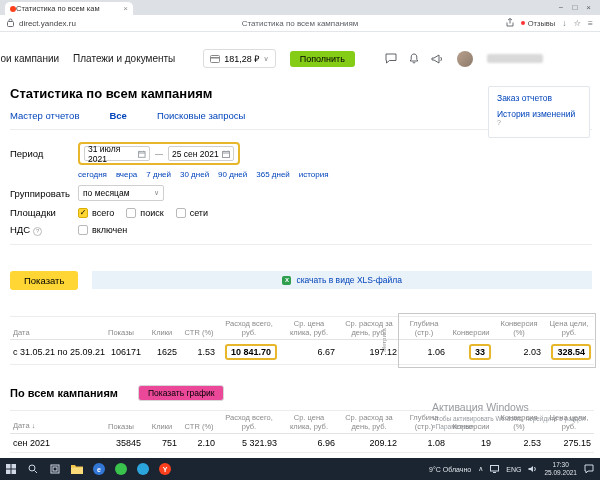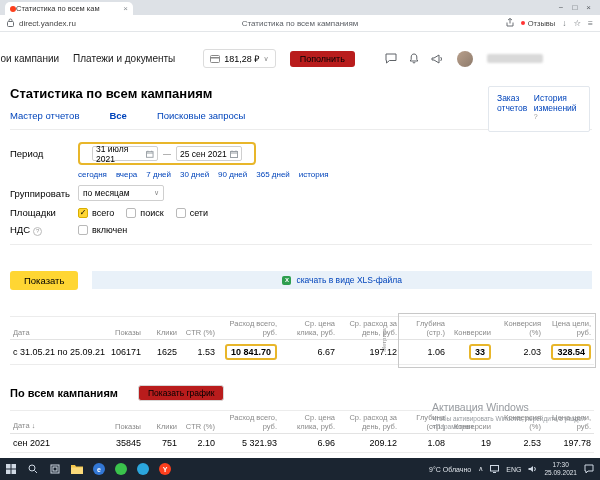--- a/index.html
+++ b/index.html
@@ -19,64 +19,64 @@
   .fbk{display:flex;align-items:center;gap:3px;font-size:7.5px;color:#444}
   .reddot{width:4px;height:4px;border-radius:50%;background:#f33}
   .gicon{color:#6a6f74;font-size:8.5px;line-height:1}
 
   
   .appheader{position:absolute;top:33px;left:0;right:0;height:45px;background:#fff;display:flex;align-items:center;padding:6px 10px 0 0;gap:14px}
   .appheader a{color:#1a1a1a;text-decoration:none;font-size:10px;white-space:nowrap}
   .clipleft{margin-left:-8px}
   .balance{display:flex;align-items:center;gap:4px;border:1px solid #dcdcdc;border-radius:3px;padding:2px 6px;font-size:9px;margin-left:14px;white-space:nowrap}
   .chev{color:#888;font-size:7px}
-  .ybtn{background:#b91c1c;border:none;border-radius:3px;font-size:9px;padding:3px 10px;font-family:inherit;white-space:nowrap}
+  .ybtn{background:#84cc16;border:none;border-radius:3px;font-size:9px;padding:3px 10px;font-family:inherit;white-space:nowrap}
   .hicons{display:flex;align-items:center;gap:12px;margin-left:16px}
   .avatar{width:16px;height:16px;border-radius:50%;background:linear-gradient(135deg,#b9a08c,#8d7a6b);flex:none}
   .nameblur{width:56px;height:9px;border-radius:2px;background:#d9d9d9;filter:blur(1.2px)}
 
   
   .content{position:absolute;top:78px;left:0;right:0;bottom:22px;padding:8px 8px 0 10px;overflow:hidden}
   .content a{color:#0044bb;text-decoration:none}
   h1{font-size:13px;font-weight:bold}
-  .infopanel{position:absolute;top:8px;right:10px;width:102px;border:1px solid #e2e7ed;border-radius:2px;padding:6px 8px;display:flex;flex-direction:row;gap:6px;font-size:8.5px;background:#fff}
+  .infopanel{position:absolute;top:8px;right:10px;width:102px;border:1px solid #e2e7ed;border-radius:2px;padding:6px 8px;display:flex;flex-direction:column;gap:6px;font-size:8.5px;background:#fff}
   .sup{color:#999;font-size:7px;vertical-align:super}
   .rtabs{display:flex;gap:30px;margin-top:9px;font-size:9.5px}
   .rtab-muted{color:#8f8f8f}
   .rtab-active{color:#0044bb;font-weight:bold}
   .filters{margin-top:8px;border-top:1px solid #ececec;border-bottom:1px solid #ececec;padding:6px 0 8px}
   .frow{display:flex;align-items:center;margin-top:6px}
   .flabel{width:68px;font-size:9.5px;flex:none}
-  .hlbox{display:inline-flex;align-items:center;gap:5px;border:2px solid #e8b62a;border-radius:4px;padding:2px 12px}
+  .hlbox{display:inline-flex;align-items:center;gap:5px;border:2px solid #e8b62a;border-radius:4px;padding:2px 4px}
   .dinput{width:66px;height:15px;border:1px solid #cfcfcf;border-radius:2px;font-size:8.5px;padding:0 3px;display:flex;align-items:center;justify-content:space-between;background:#fff}
   .qlinks{margin:5px 0 0 68px;display:flex;gap:9px;font-size:8px}
   .select{width:86px;height:16px;border:1px solid #cfcfcf;border-radius:2px;font-size:8.5px;display:flex;align-items:center;justify-content:space-between;padding:0 4px;background:#fff}
   .cbgrp{display:flex;align-items:center;gap:12px;font-size:9px}
   .cbitem{display:flex;align-items:center;gap:4px}
   .cb{width:10px;height:10px;border:1px solid #b9b9b9;border-radius:2px;background:#fff;display:inline-flex;align-items:center;justify-content:center;font-size:8px;line-height:1;flex:none}
   .cb.on{background:#ffd633;border-color:#d9ae00}
   .qmark{width:9px;height:9px;border:1px solid #bbb;border-radius:50%;color:#999;font-size:6px;display:inline-flex;align-items:center;justify-content:center;margin-left:3px}
   .showrow{display:flex;align-items:center;margin-top:26px}
   .showbtn{background:#ffd633;border:none;border-radius:3px;font-size:9.5px;padding:4px 14px;font-family:inherit}
   .xlsstrip{flex:1;margin-left:14px;height:18px;background:#e9f1f9;display:flex;align-items:center;justify-content:center;gap:5px;font-size:8.5px}
   .xlsicon{width:9px;height:9px;border-radius:2px;background:#2e9e4f;color:#fff;font-size:6px;display:flex;align-items:center;justify-content:center;font-weight:bold}
 
   
   .twrap{position:relative;margin-top:26px;width:584px}
   table{width:584px;border-collapse:collapse;table-layout:fixed;border-top:1px solid #ececec}
-  th{font-size:7.5px;color:#8a8a8a;font-weight:normal;border-bottom:1px solid #e3e3e3;padding:2px 3px;vertical-align:bottom;text-align:right;line-height:1.2}
+  th{font-size:7.5px;color:#8a8a8a;font-weight:normal;border-bottom:1px solid #e3e3e3;padding:2px 3px;vertical-align:bottom;text-align:center;line-height:1.2}
   th:first-child{text-align:left}
   td{font-size:9px;border-bottom:1px solid #ececec;padding:4px 3px;text-align:right;vertical-align:middle;white-space:nowrap}
   td:first-child{text-align:left}
   .hl{display:inline-block;border:2px solid #e8b62a;border-radius:3px;padding:1px 4px;font-weight:bold}
   .metrikabox{position:absolute;top:-3px;right:-2px;width:198px;height:calc(100% + 6px);border:1px solid #c8c8c8;pointer-events:none}
   .metrikalabel{position:absolute;right:198px;top:50%;transform:translateY(-50%) rotate(-90deg);font-size:6px;color:#999}
   .sectionrow{display:flex;align-items:center;gap:20px;margin-top:20px}
   .sectiontitle{font-size:11px;font-weight:bold}
-  .graybtn{background:#b91c1c;border:1px solid #d7d7d7;border-radius:3px;font-size:8.5px;padding:2px 9px;font-family:inherit}
+  .graybtn{background:#ec4899;border:1px solid #d7d7d7;border-radius:3px;font-size:8.5px;padding:2px 9px;font-family:inherit}
   .t2{margin-top:9px}
   .total td{font-weight:bold}
   .sorticon{color:#777;font-size:7px}
 
   
   .watermark{position:absolute;left:432px;top:401px;width:158px;color:rgba(125,130,136,.8);pointer-events:none}
   .wm1{font-size:10.5px}
   .wm2{font-size:6.5px;margin-top:2px;line-height:1.25}
 
   
@@ -351,21 +351,21 @@
         <td>сен 2021</td>
         <td>35845</td>
         <td>751</td>
         <td>2.10</td>
         <td>5 321.93</td>
         <td>6.96</td>
         <td>209.12</td>
         <td>1.08</td>
         <td>19</td>
         <td>2.53</td>
-        <td>197.78</td>
+        <td>275.15</td>
       </tr>
       <tr class="total">
         <td>Итого</td>
         <td>106171</td>
         <td>1625</td>
         <td>1.53</td>
         <td>10 841.70</td>
         <td>6.67</td>
         <td>197.12</td>
         <td>1.06</td>

